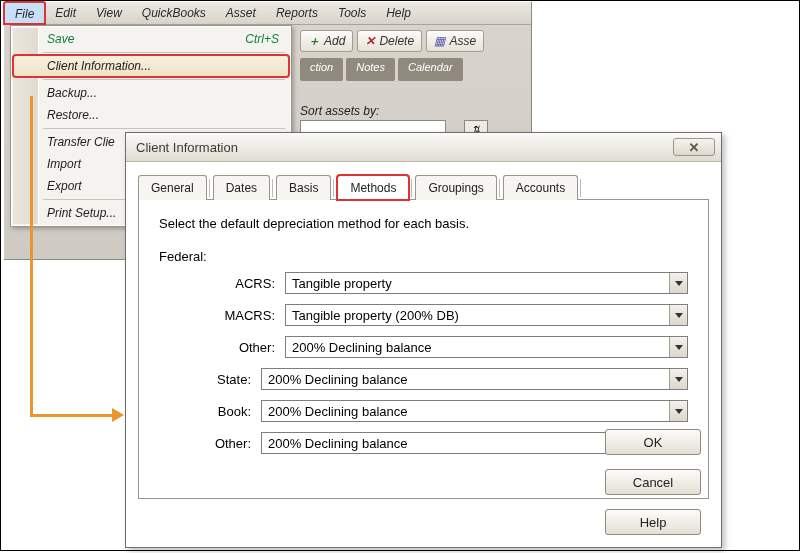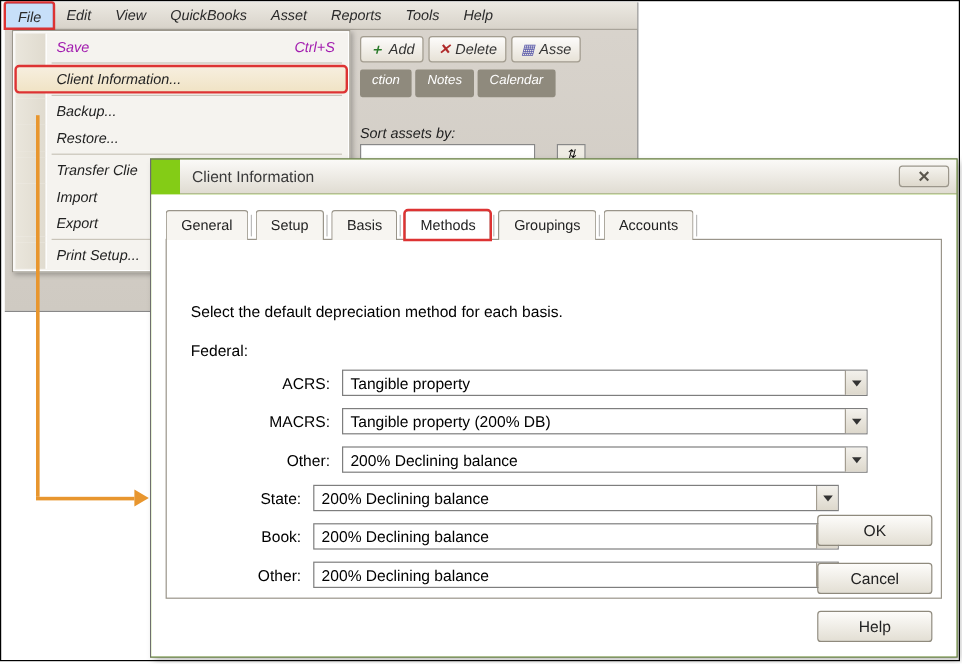--- a/index.html
+++ b/index.html
@@ -86,21 +86,21 @@
   .menu-row .label {
     padding-left: 8px;
     flex: 1;
     color: #222;
   }
   .menu-row .shortcut {
     color: #777;
     padding-right: 10px;
   }
   .menu-row.disabled .label,
-  .menu-row.disabled .shortcut { color: #a21caf; }
+  .menu-row.disabled .shortcut { color: #15803d; }
   .menu-sep {
     display: flex;
     height: 5px;
   }
   .menu-sep .gutter {
     width: 26px;
     background: linear-gradient(to right,#eae6dc,#e0dbcf);
     border-right: 1px solid #fff;
   }
   .menu-sep .line {
@@ -203,26 +203,25 @@
     border-top: 7px solid transparent;
     border-bottom: 7px solid transparent;
     border-left: 12px solid #e8962e;
   }
 
   
   .dialog {
     position: absolute;
     left: 125px;
     top: 132px;
-    width: 673px;
+    width: 597px;
     height: 416px;
-    background: #84cc16;
+    background: #22c55e;
     border: 1px solid #6e6e6e;
     box-shadow: 3px 3px 6px rgba(0,0,0,0.25);
-    padding-left: 24px;
   }
   .dialog-titlebar {
     height: 29px;
     background: linear-gradient(#fbfaf8,#e0dcd2);
     border-bottom: 1px solid #bbb6aa;
     display: flex;
     align-items: center;
     padding: 0 6px 0 10px;
     color: #3a3a3a;
     font-size: 13px;
@@ -287,21 +286,21 @@
     border: 1px solid #9a958a;
     border-top: 1px solid #9a958a;
     background: #fff;
   }
 
   .panel-inner {
     padding: 16px 20px;
     font-size: 13px;
     color: #000;
   }
-  .instruction { margin-bottom: 18px; margin-top: 36px; }
+  .instruction { margin-bottom: 18px; }
   .section-label { margin: 6px 0 8px 0; }
 
   .form-grid {
     display: grid;
     grid-template-columns: 92px 1fr;
     row-gap: 10px;
     column-gap: 10px;
     align-items: center;
     max-width: 540px;
   }
@@ -457,21 +456,21 @@
     <span>Client Information</span>
     <div class="spacer"></div>
     <div class="close-btn">
         <span>✕</span>
       </div>
   </div>
   <div class="dialog-body">
     <div class="tabstrip">
       <div class="tab">General</div>
       <div class="tab-divider"></div>
-      <div class="tab">Setup</div>
+      <div class="tab">Dates</div>
       <div class="tab-divider"></div>
       <div class="tab">Basis</div>
       <div class="tab-divider"></div>
       <div class="tab selected">Methods</div>
       <div class="tab-divider"></div>
       <div class="tab">Groupings</div>
       <div class="tab-divider"></div>
       <div class="tab">Accounts</div>
       <div class="tab-divider"></div>
     </div>

